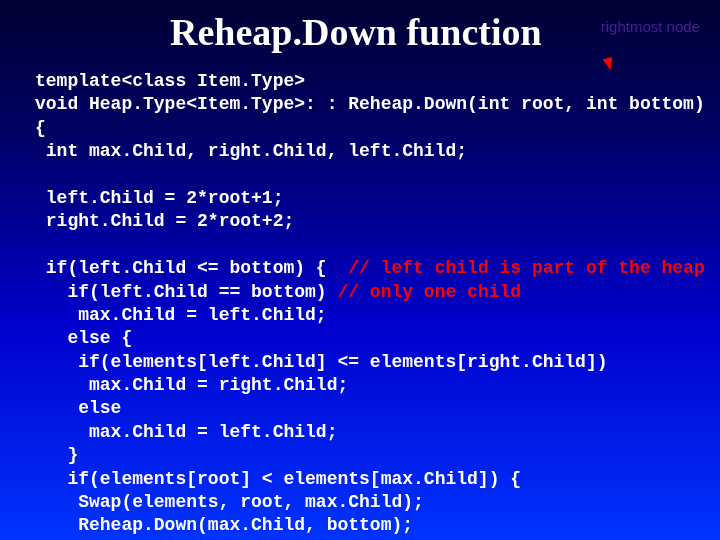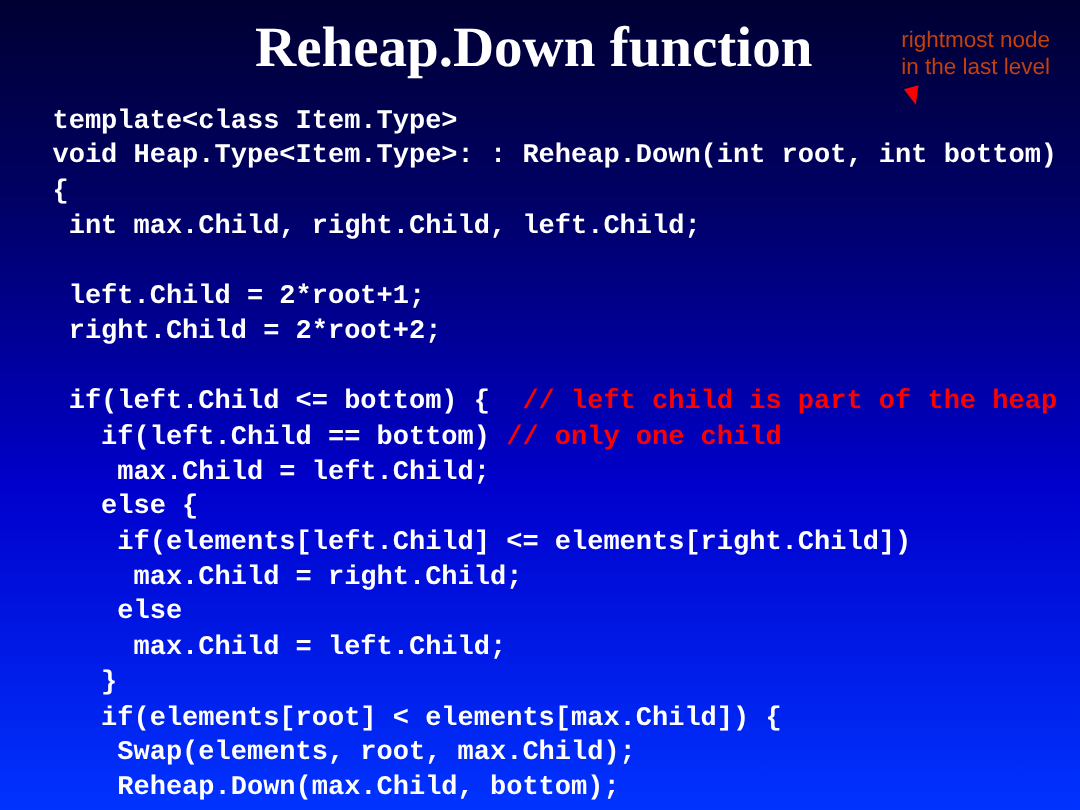--- a/index.html
+++ b/index.html
@@ -20,21 +20,21 @@
     color: #ffffff;
     position: absolute;
     top: 10px;
     left: 170px;
     font-weight: bold;
   }
   .annotation {
     position: absolute;
     top: 18px;
     right: 20px;
-    color: #c2410c;
+    color: #4c1d95;
     font-size: 15px;
     line-height: 1.2;
     text-align: left;
   }
   .arrow {
     position: absolute;
     top: 58px;
     left: 604px;
     width: 0;
     height: 0;
@@ -58,21 +58,20 @@
     color: #ff0000;
   }
 </style>
 </head>
 <body>
 
 <div class="title">Reheap.Down function</div>
 
 <div class="annotation">
   <span>rightmost node</span><br>
-  <span>in the last level</span>
 </div>
 <div class="arrow"></div>
 
 <div class="code"><span>template&lt;class Item.Type&gt;</span>
 <span>void Heap.Type&lt;Item.Type&gt;: : Reheap.Down(int root, int bottom)</span>
 <span>{</span>
 <span> int max.Child, right.Child, left.Child;</span>
 <span></span>
 <span> left.Child = 2*root+1;</span>
 <span> right.Child = 2*root+2;</span>

